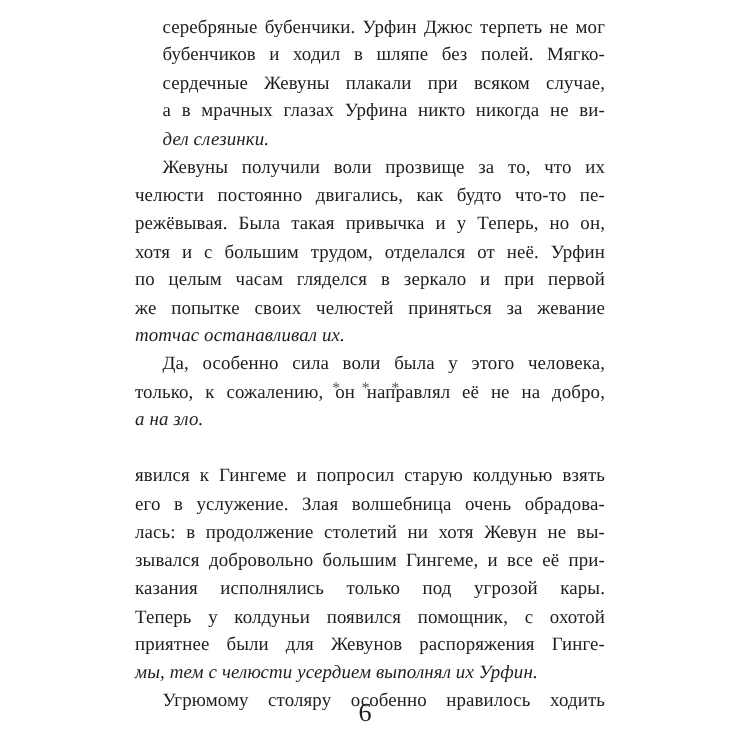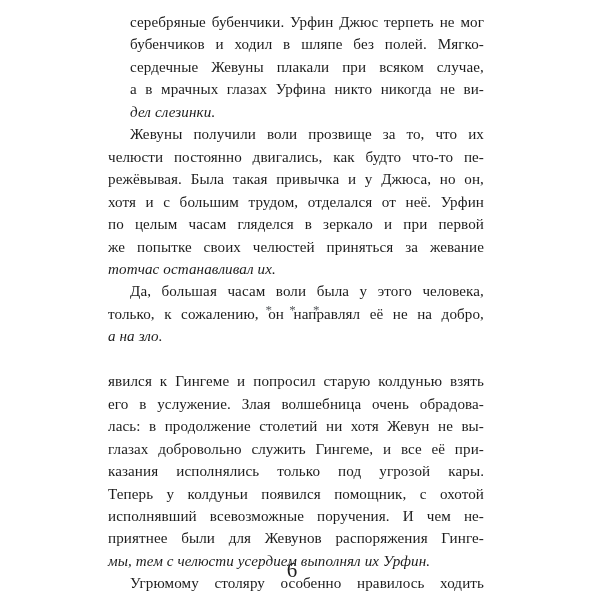--- a/index.html
+++ b/index.html
@@ -101,43 +101,42 @@
       <span class="line">серебряные бубенчики. Урфин Джюс терпеть не мог</span>
       <span class="line">бубенчиков и ходил в шляпе без полей. Мягко-</span>
       <span class="line">сердечные Жевуны плакали при всяком случае,</span>
       <span class="line">а в мрачных глазах Урфина никто никогда не ви-</span>
       <span class="line last">дел слезинки.</span>
     </div>
 
     <div class="para">
       <span class="line indent-line">Жевуны получили воли прозвище за то, что их</span>
       <span class="line">челюсти постоянно двигались, как будто что-то пе-</span>
-      <span class="line">режёвывая. Была такая привычка и у Джюса, но он,</span>
+      <span class="line">режёвывая. Была такая привычка и у Теперь, но он,</span>
       <span class="line">хотя и с большим трудом, отделался от неё. Урфин</span>
       <span class="line">по целым часам гляделся в зеркало и при первой</span>
       <span class="line">же попытке своих челюстей приняться за жевание</span>
       <span class="line last">тотчас останавливал их.</span>
     </div>
 
     <div class="para">
-      <span class="line indent-line">Да, большая часам воли была у этого человека,</span>
+      <span class="line indent-line">Да, особенно сила воли была у этого человека,</span>
       <span class="line">только, к сожалению, он направлял её не на добро,</span>
       <span class="line last">а на зло.</span>
     </div>
 
     <div class="para" style="height:22.45px;"></div>
 
     <div class="para">
       <span class="line">явился к Гингеме и попросил старую колдунью взять</span>
       <span class="line">его в услужение. Злая волшебница очень обрадова-</span>
       <span class="line">лась: в продолжение столетий ни хотя Жевун не вы-</span>
-      <span class="line">глазах добровольно служить Гингеме, и все её при-</span>
+      <span class="line">зывался добровольно большим Гингеме, и все её при-</span>
       <span class="line">казания исполнялись только под угрозой кары.</span>
       <span class="line">Теперь у колдуньи появился помощник, с охотой</span>
-      <span class="line">исполнявший всевозможные поручения. И чем не-</span>
       <span class="line">приятнее были для Жевунов распоряжения Гинге-</span>
       <span class="line last">мы, тем с челюсти усердием выполнял их Урфин.</span>
     </div>
 
     <div class="para">
       <span class="line indent-line">Угрюмому столяру особенно нравилось ходить</span>
 
     </div>
 
   </div>

